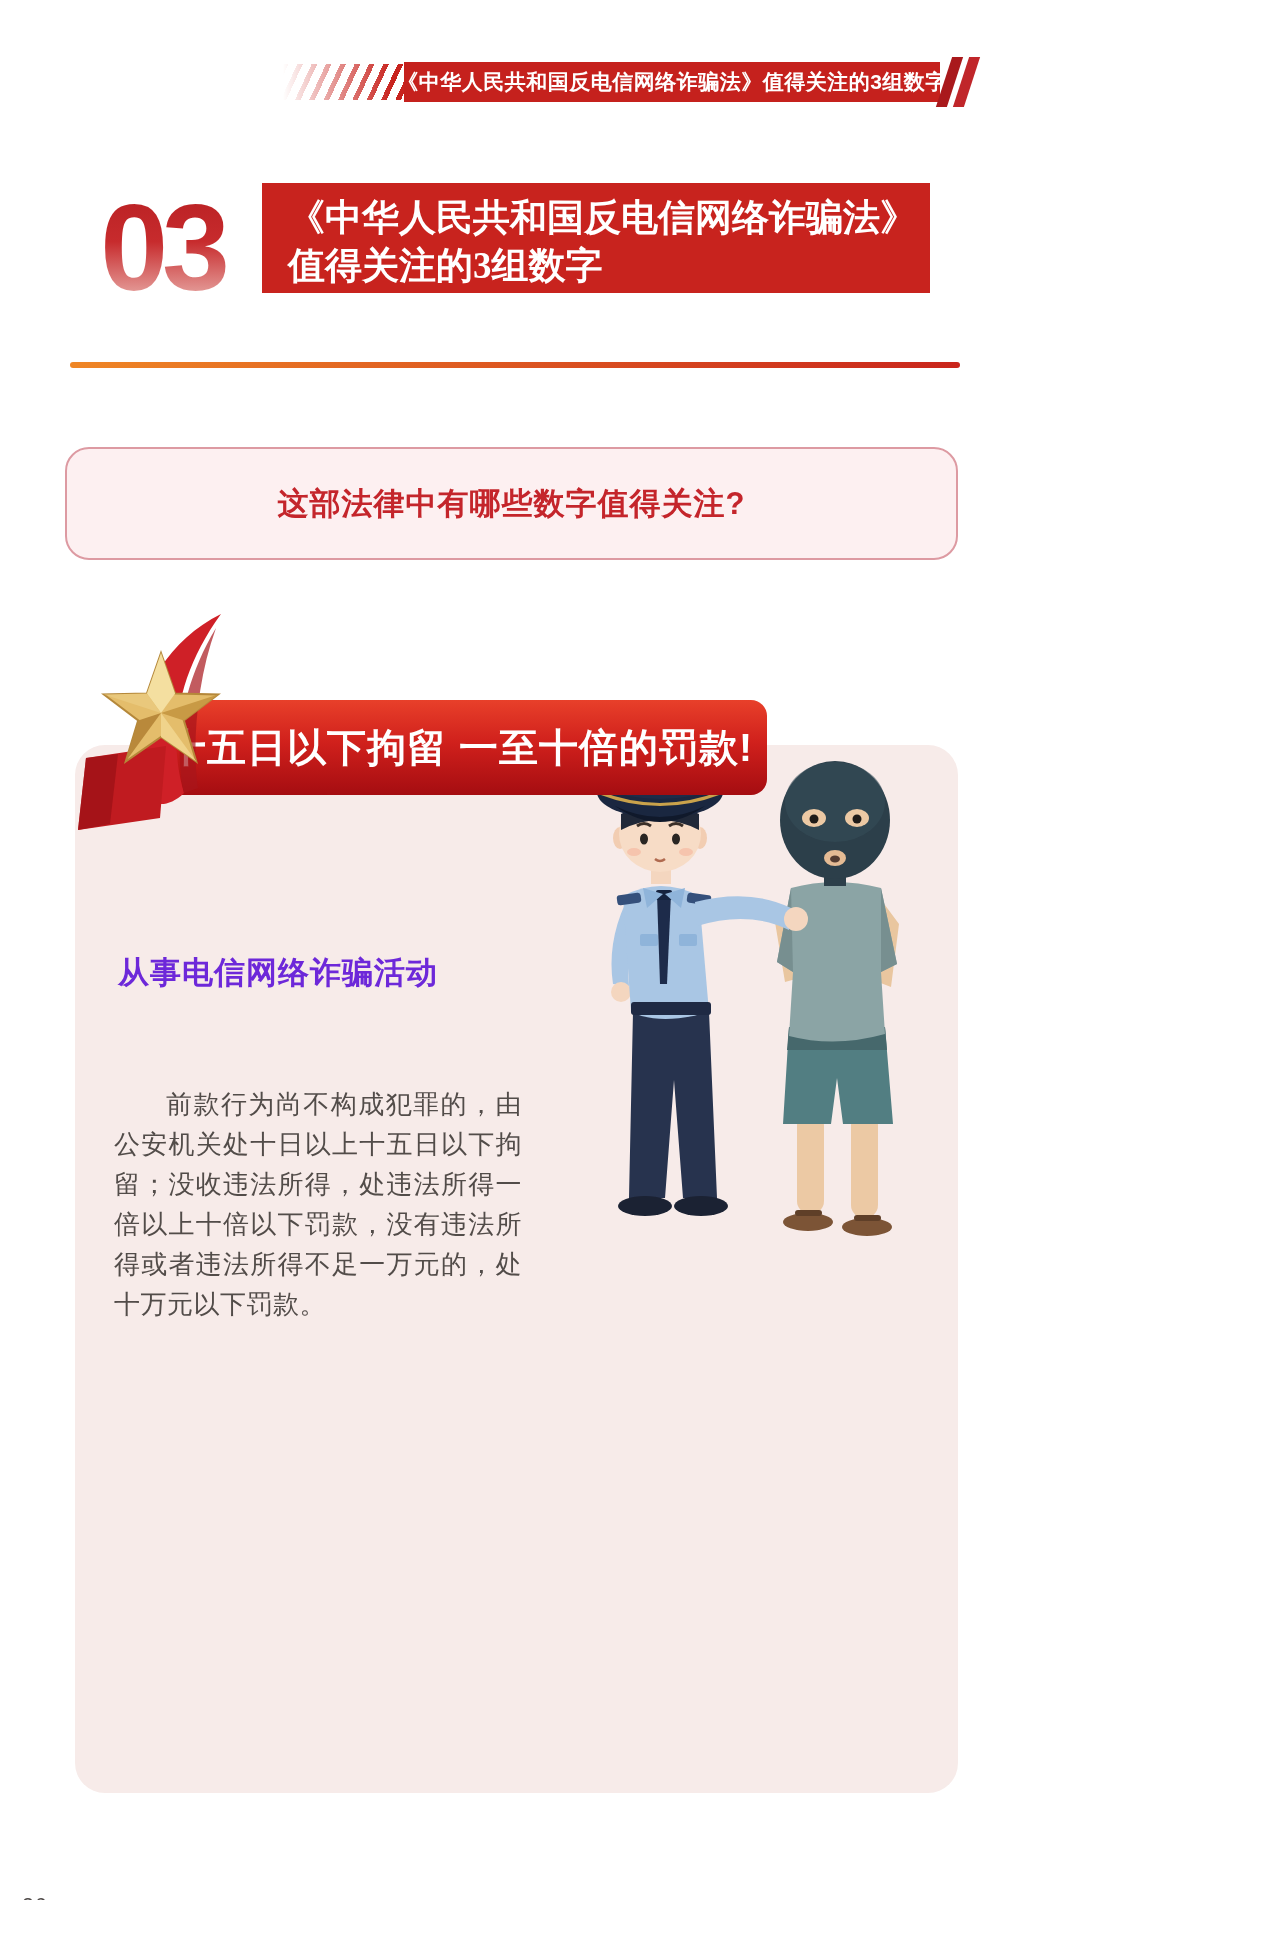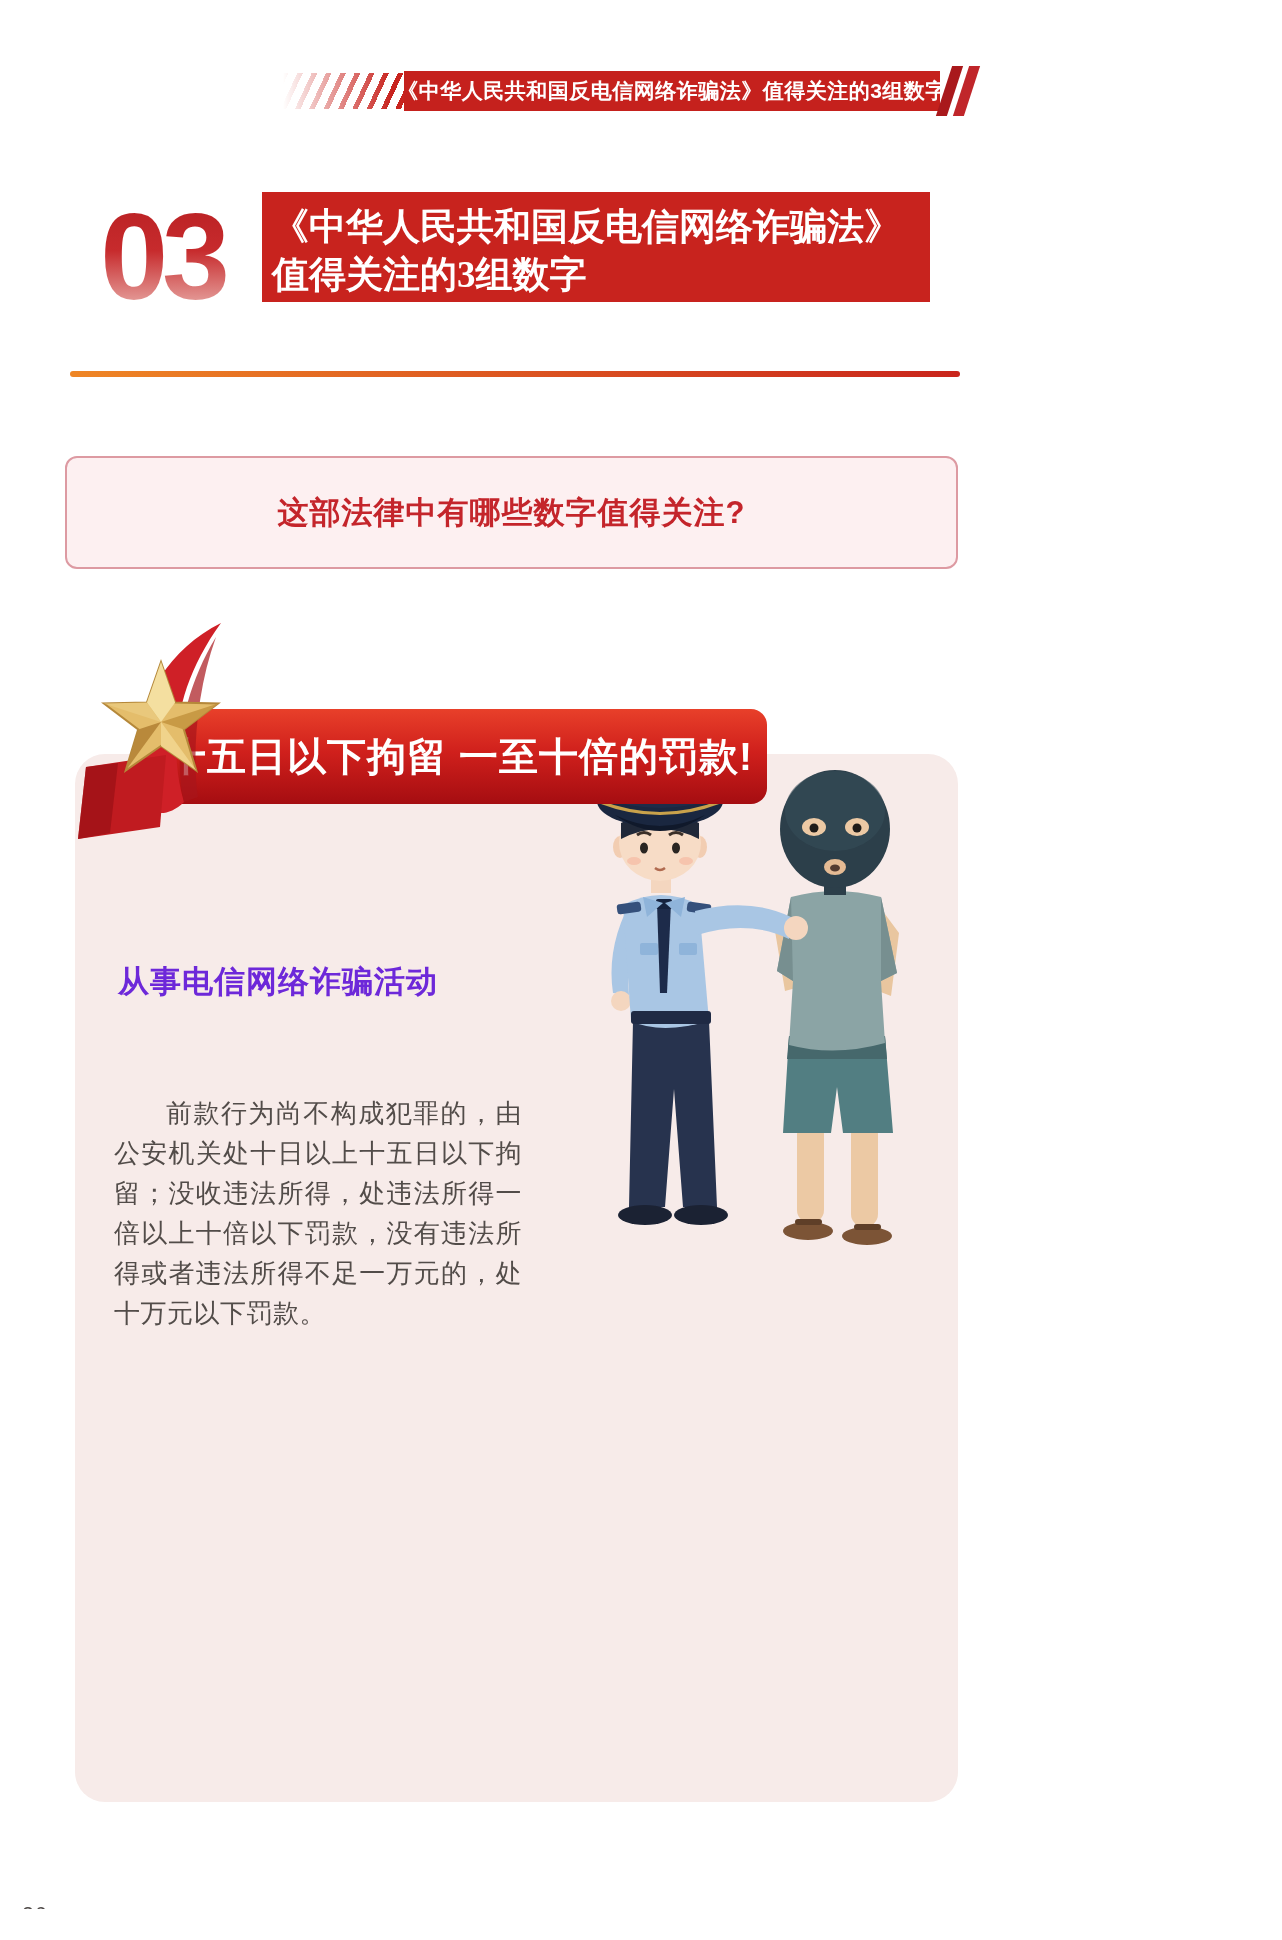--- a/index.html
+++ b/index.html
@@ -1,18 +1,18 @@
 <!DOCTYPE html>
 <html><head>
 <meta charset="utf-8">
 <style>
   * { margin:0; padding:0; box-sizing:border-box; }
   html,body { background:#ffffff; }
   .page {
-    position:relative; width:1282px; height:1900px; margin:9px auto;
+    position:relative; width:1282px; height:1900px; margin:0 auto;
     background:#ffffff; overflow:hidden;
     font-family:"Liberation Sans", sans-serif;
   }
 
   
   .header-stripes{
     position:absolute; left:283px; top:64px; width:128px; height:36px;
     background:repeating-linear-gradient(115deg,#c8231e 0 5px,transparent 5px 13px);
     -webkit-mask-image:linear-gradient(to right,transparent,#000 85%);
     mask-image:linear-gradient(to right,transparent,#000 85%);
@@ -30,36 +30,36 @@
 
   
   .section-number{
     position:absolute; left:72px; top:184px; width:180px; text-align:center;
     font-size:122px; font-weight:900; letter-spacing:-6px; line-height:1.05;
     background:linear-gradient(180deg,#b71f22 0%,#c72b2d 45%,#eec2bd 100%);
     -webkit-background-clip:text; background-clip:text; color:transparent;
   }
   .section-title-banner{
     position:absolute; left:262px; top:183px; width:668px; height:110px;
-    background:#c8231e; padding:8px 0 0 10px;
+    background:#c8231e; padding:8px 0 0 26px;
     display:flex; flex-direction:column; justify-content:center;
   }
   .section-title-line{
     color:#ffffff; font-weight:bold; font-size:37px; line-height:48px;
     font-family:"Liberation Serif", serif; white-space:nowrap;
   }
   .section-underline{
     position:absolute; left:70px; top:362px; width:890px; height:6px; border-radius:3px;
     background:linear-gradient(to right,#ef8625,#c9251c);
   }
 
   
   .question-box{
     position:absolute; left:65px; top:447px; width:893px; height:113px;
-    background:#fdf0f1; border:2px solid #dd9aa2; border-radius:12px;
+    background:#fdf0f1; border:2px solid #dd9aa2; border-radius:24px;
     display:flex; align-items:center; justify-content:center;
   }
   .question-text{ color:#c4252b; font-size:31px; font-weight:bold; letter-spacing:1px; }
 
   
   .decoration-svg{ position:absolute; left:56px; top:588px; width:262px; height:256px; z-index:4; }
 
   
   .slogan-banner{
     position:absolute; left:153px; top:700px; width:614px; height:95px; z-index:3;

